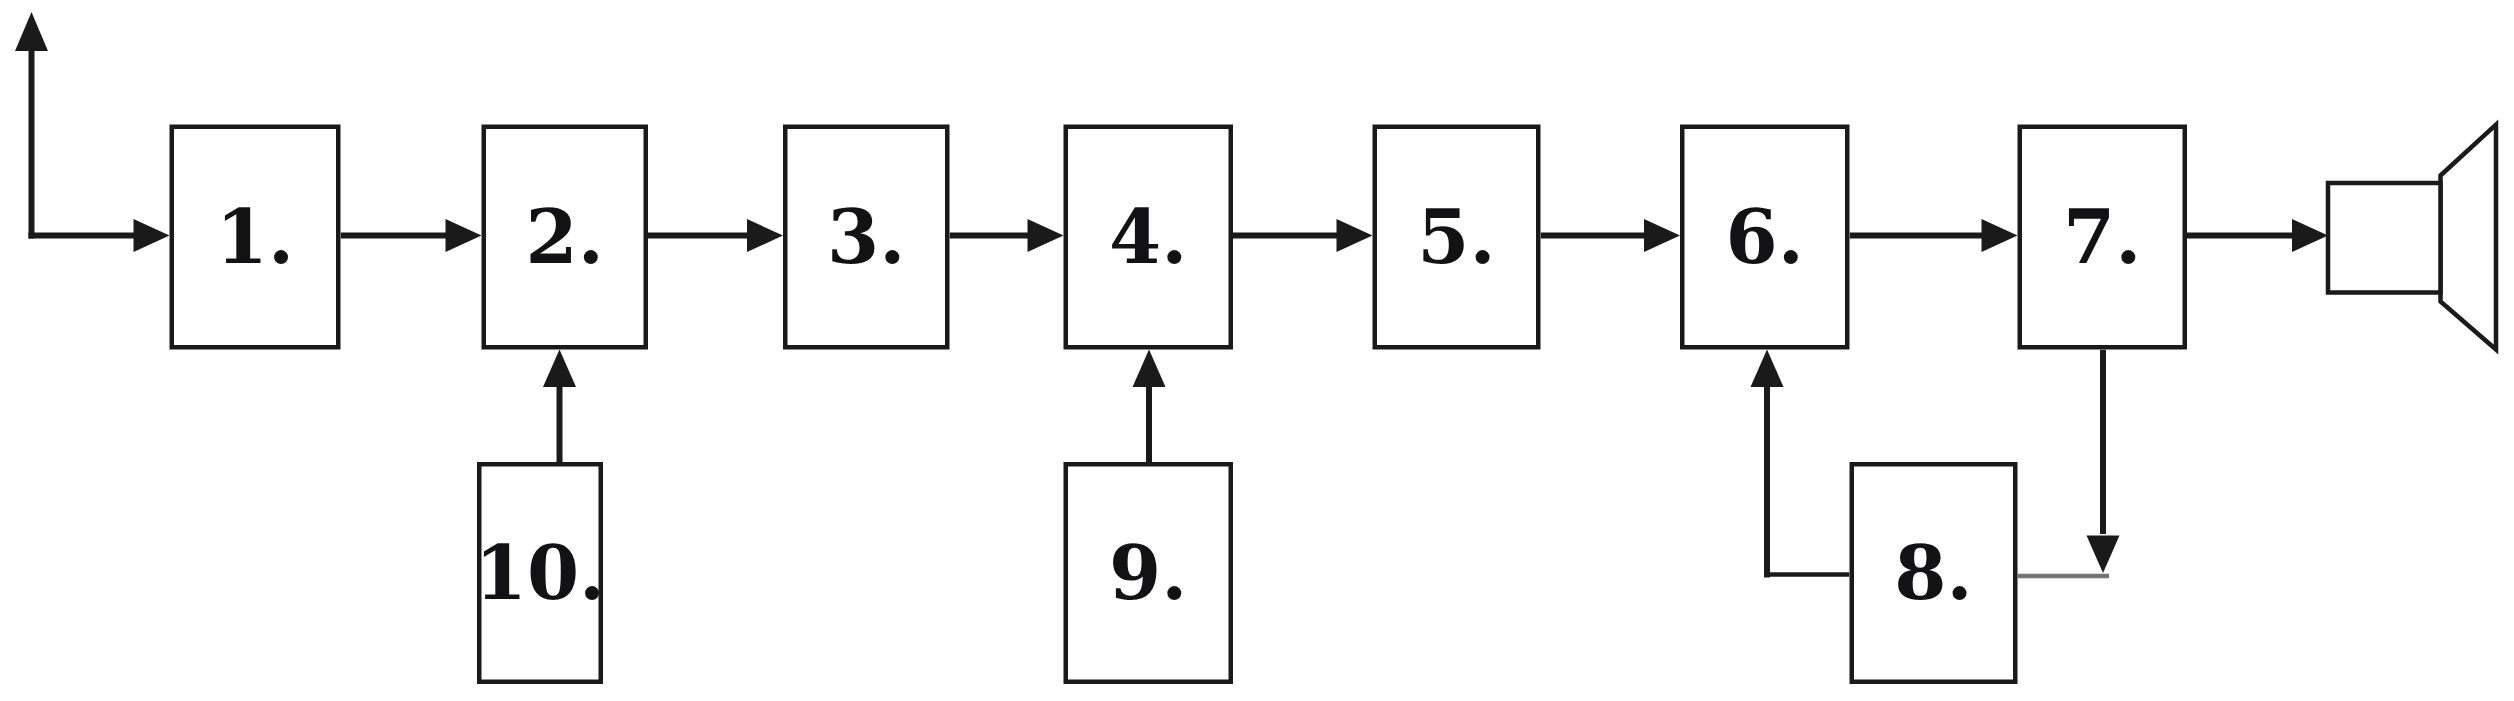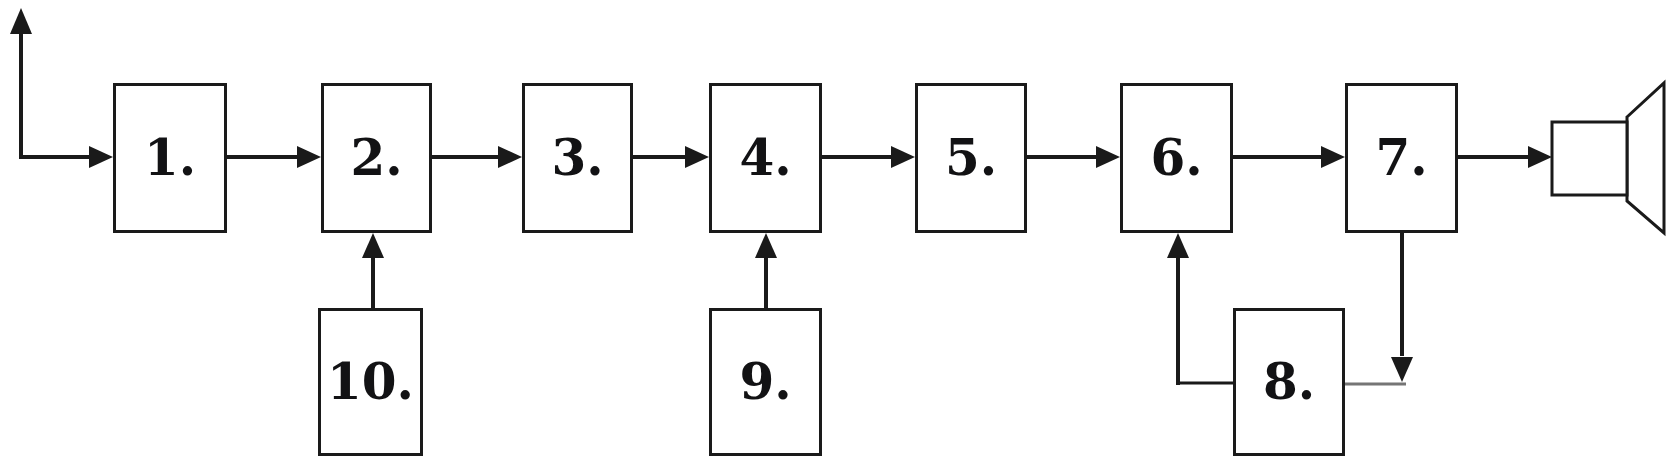--- a/index.html
+++ b/index.html
@@ -41,21 +41,21 @@
   }
   
   .b1  { left: 113px;  top: 83px;  width: 114px; height: 150px; }
   .b2  { left: 321px;  top: 83px;  width: 111px; height: 150px; }
   .b3  { left: 522px;  top: 83px;  width: 111px; height: 150px; }
   .b4  { left: 709px;  top: 83px;  width: 113px; height: 150px; }
   .b5  { left: 915px;  top: 83px;  width: 112px; height: 150px; }
   .b6  { left: 1120px; top: 83px;  width: 113px; height: 150px; }
   .b7  { left: 1345px; top: 83px;  width: 113px; height: 150px; }
   
-  .b10 { left: 318px;  top: 308px; width: 105px; height: 148px; }
+  .b10 { left: 318px;  top: 308px; width: 84px; height: 148px; }
   .b9  { left: 709px;  top: 308px; width: 113px; height: 148px; }
   .b8  { left: 1233px; top: 308px; width: 112px; height: 148px; }
 </style>
 </head>
 <body>
 
 <div class="stage">
 
   <svg class="wires" viewBox="0 0 1676 467" xmlns="http://www.w3.org/2000/svg">
 

